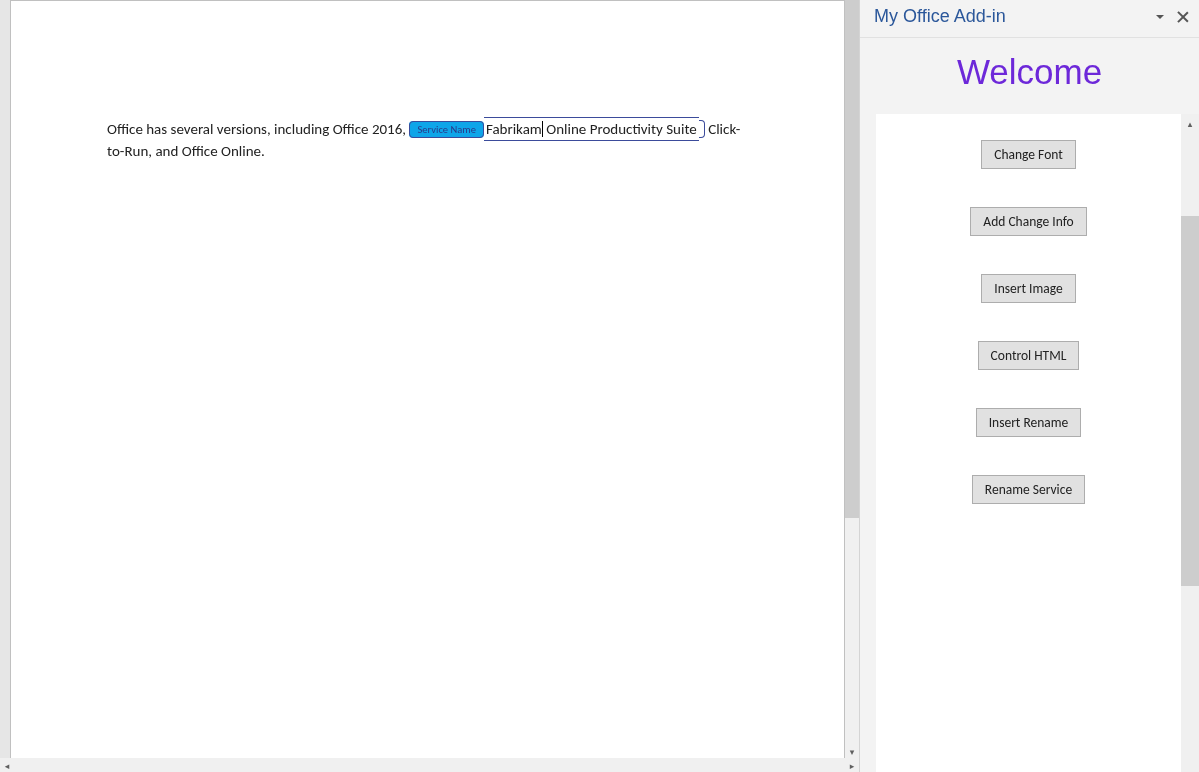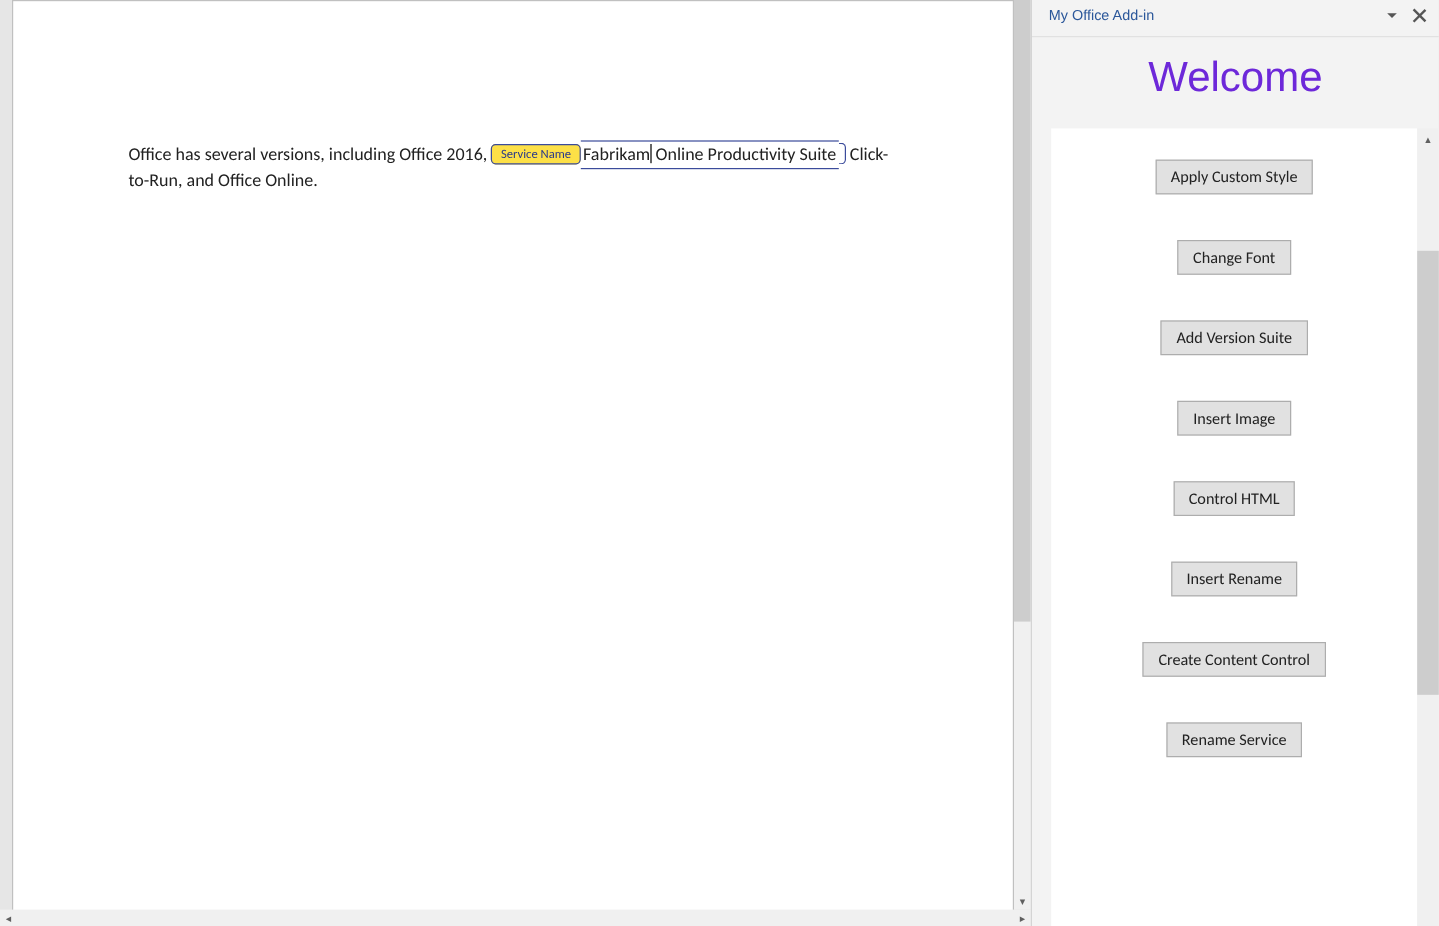--- a/index.html
+++ b/index.html
@@ -34,21 +34,21 @@
       font-family: Calibri, sans-serif;
       font-size: 15px;
       color: #222;
       line-height: 1.35;
     }
     .content-control {
       display: inline-block;
       position: relative;
     }
     .content-control-tag {
-      background: #fde047;
+      background: #0ea5e9;
       border: 1px solid #3b4b9b;
       border-radius: 4px;
       padding: 1px 7px 1px 7px;
       font-size: 10.5px;
       color: #2a3a8a;
       position: relative;
       top: -1px;
     }
     .content-control-body {
       border-top: 1px solid #3b4b9b;
@@ -142,21 +142,21 @@
     }
     .addin-header {
       display: flex;
       align-items: center;
       justify-content: space-between;
       padding: 6px 10px 10px 14px;
       border-bottom: 1px solid #e1e1e1;
     }
     .addin-title {
       color: #2b579a;
-      font-size: 12px;
+      font-size: 18px;
       font-weight: 400;
       font-family: "Segoe UI", sans-serif;
     }
     .addin-header-controls {
       display: flex;
       gap: 12px;
       align-items: center;
     }
     .dropdown-icon {
       width: 10px;
@@ -282,27 +282,25 @@
       <div class="dropdown-icon"></div>
       <div class="close-icon"></div>
     </div>
   </div>
   <div class="addin-body">
     <div class="addin-welcome-header">
       <div class="welcome-text">Welcome</div>
     </div>
     <div class="addin-content-wrapper">
       <div class="addin-content">
-        <button class="addin-button">Apply Custom Style</button>
         <button class="addin-button">Change Font</button>
-        <button class="addin-button">Add Version Suite</button>
+        <button class="addin-button">Add Change Info</button>
         <button class="addin-button">Insert Image</button>
         <button class="addin-button">Control HTML</button>
         <button class="addin-button">Insert Rename</button>
-        <button class="addin-button">Create Content Control</button>
         <button class="addin-button">Rename Service</button>
       </div>
       <div class="addin-scrollbar">
         <div class="arrow up">▴</div>
         <div class="thumb2"></div>
 
       </div>
     </div>
   </div>
 </div>

